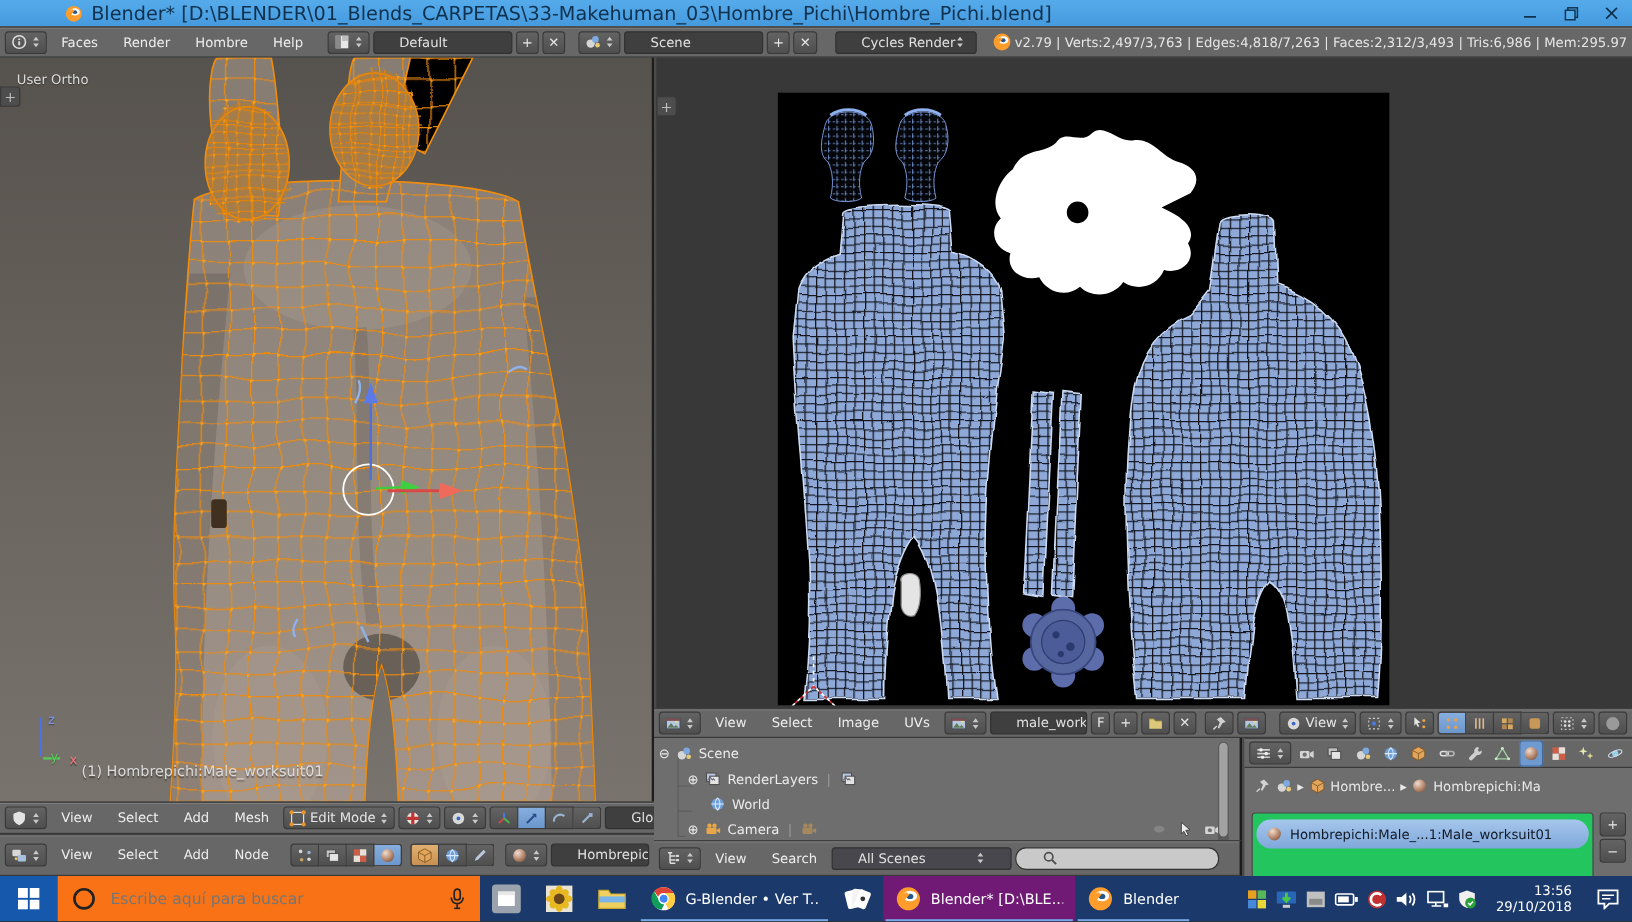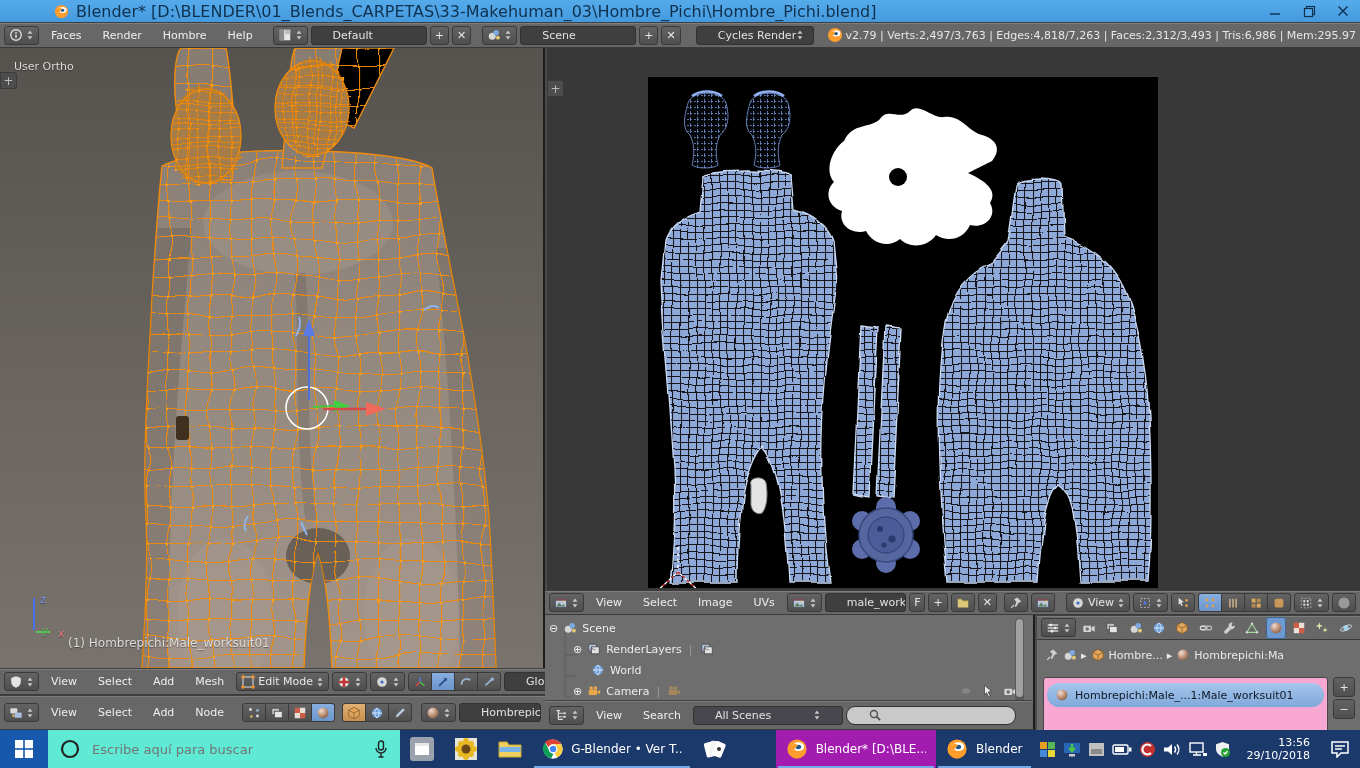--- a/index.html
+++ b/index.html
@@ -50,38 +50,38 @@
   
   .orow{position:absolute;height:20px;display:flex;align-items:center;gap:5px;color:#ececec;}
   .osep{color:#9a9a9a;padding:0 2px;}
   .oscroll{position:absolute;left:470px;top:3px;width:9px;height:92px;background:#5a5a5a;border-radius:5px;}
   .oscroll .thumb{position:absolute;left:1px;top:1px;width:7px;height:78px;background:#a2a2a2;border-radius:4px;}
 
   
   .ptab{width:22px;height:22px;display:flex;align-items:center;justify-content:center;border-radius:3px;}
   .ptab.act{background:#6f9ad0;box-shadow:inset 0 0 0 1px #41669a;}
   .crumb{display:flex;align-items:center;gap:4px;color:#e8e8e8;white-space:nowrap;overflow:hidden;}
-  .slotbox{position:absolute;left:6px;top:62px;width:285px;height:58px;background:#f9a8d4;
+  .slotbox{position:absolute;left:6px;top:62px;width:285px;height:58px;background:#22c55e;
     border:1px solid #474747;border-radius:3px;}
   .slotrow{position:absolute;left:3px;top:5px;right:3px;height:24px;border-radius:12px;
     background:linear-gradient(#a6c6ec,#7fa8da);color:#101824;display:flex;align-items:center;gap:6px;
     padding:0 8px;white-space:nowrap;overflow:hidden;}
   .pm{position:absolute;left:296px;width:22px;height:20px;}
 
   
   .taskbar{left:0;top:730px;width:1360px;height:38px;background:#1b3a6b;display:flex;align-items:stretch;color:#fff;}
   .tb-start{width:48px;display:flex;align-items:center;justify-content:center;background:#1558ac;}
-  .tb-search{width:352px;background:#5eead4;display:flex;align-items:center;gap:10px;padding:0 12px;}
+  .tb-search{width:352px;background:#f97316;display:flex;align-items:center;gap:10px;padding:0 12px;}
   .tb-search input{flex:1;border:none;outline:none;background:transparent;font-size:13px;color:#444;
     font-family:"DejaVu Sans","Liberation Sans",sans-serif;}
   .tb-ico{width:44px;display:flex;align-items:center;justify-content:center;}
   .tb-app{display:flex;align-items:center;gap:8px;padding:0 10px;max-width:160px;position:relative;font-size:12px;}
   .tb-app .lbl{white-space:nowrap;overflow:hidden;max-width:112px;}
   .tb-app .ul{position:absolute;left:2px;right:2px;bottom:0;height:2px;background:#76a9e8;}
-  .tb-app.active{background:#a21caf;margin-left:40px;}
+  .tb-app.active{background:#701a75;}
   .tray{display:flex;align-items:center;gap:7px;padding:0 6px;margin-left:auto;}
   .clock{display:flex;flex-direction:column;align-items:flex-end;justify-content:center;font-size:11px;
     line-height:13px;padding:0 10px;}
 </style>
 </head>
 <body>
 
 <svg style="position:absolute;width:0;height:0" aria-hidden="true">
 <defs>
   <radialGradient id="g-sph" cx="0.35" cy="0.3" r="0.95">

